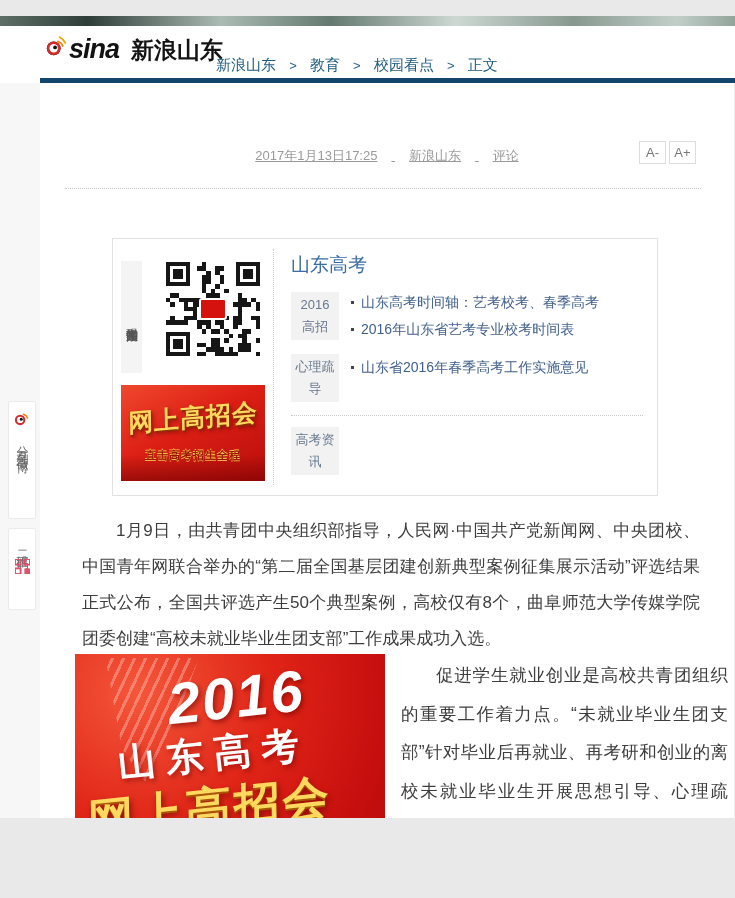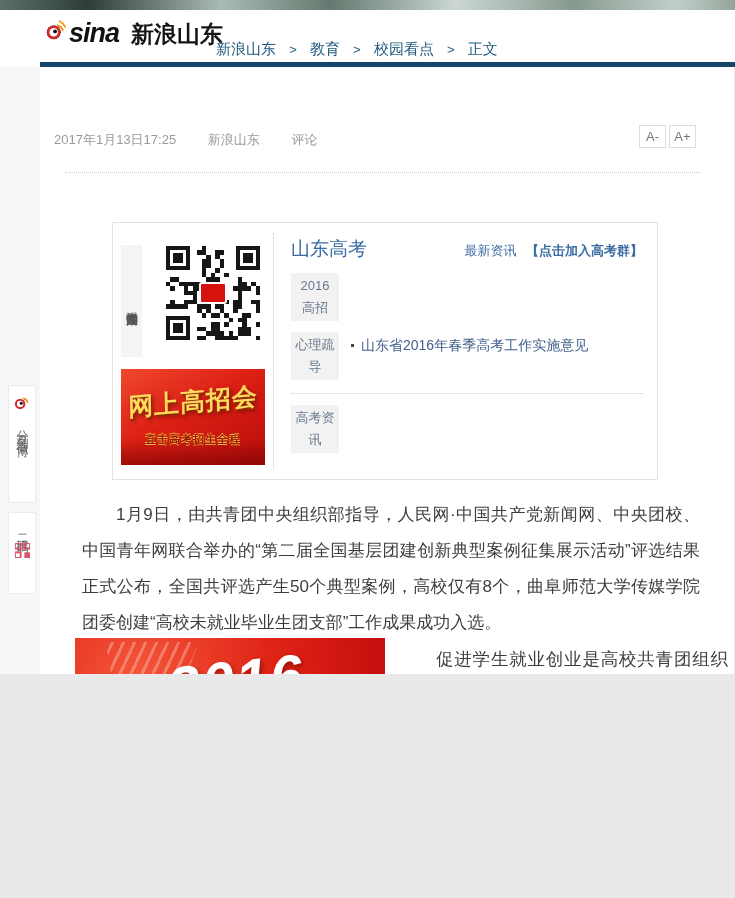--- a/index.html
+++ b/index.html
@@ -1,17 +1,17 @@
 <!DOCTYPE html>
 <html><head>
 <meta charset="utf-8">
 <style>
   * { margin:0; padding:0; box-sizing:border-box; }
   body { background:#e9e9e9; font-family:"Liberation Sans","DejaVu Sans",sans-serif; }
-  .page { position:relative; width:735px; height:674px; background:#fff; overflow:hidden; margin:0 auto; }
+  .page { position:relative; width:735px; height:802px; background:#fff; overflow:hidden; margin:16px auto; }
 
   
   .top-strip { position:absolute; left:0; top:0; width:735px; height:10px;
     background:linear-gradient(90deg,#5d6f67 0%,#2e3d38 12%,#aabbb3 30%,#64796f 45%,#cdd8d3 62%,#87998f 78%,#c2cfc9 92%,#93a59b 100%); }
 
   
   .header { position:absolute; left:0; top:10px; width:735px; height:52px; background:#fff; }
   .logo { position:absolute; left:45px; top:9px; display:flex; align-items:flex-end; cursor:pointer; }
   .logo .eye { margin-right:2px; margin-bottom:2px; }
   .logo .brand { font-style:italic; font-weight:800; font-size:27px; line-height:27px; color:#121212; letter-spacing:-1px; }
@@ -30,21 +30,21 @@
   .share-box.weibo { top:318px; min-height:118px; }
   .share-box.qrcode { top:445px; min-height:82px; }
   .vlabel { writing-mode:vertical-rl; text-orientation:upright; font-size:12px; color:#666; letter-spacing:4px; margin-top:5px; }
   .mini-qr { margin-top:6px; }
 
   
   .content { position:absolute; left:40px; top:67px; width:695px; height:831px; background:#fff; border-right:1px solid #ececec; }
 
   .article-title { position:absolute; left:0; top:20px; width:100%; text-align:center;
     font-size:23px; font-weight:700; color:#1f1f1f; letter-spacing:1px; }
-  .meta-row { position:absolute; left:0; top:64px; width:100%; text-align:left; font-size:13px; color:#9a9a9a; }
+  .meta-row { position:absolute; left:0; top:64px; width:100%; text-align:center; font-size:13px; color:#9a9a9a;text-decoration:underline; }
   .meta-row .m { margin:0 14px; }
   .meta-comments { cursor:pointer; }
   .font-controls { position:absolute; right:38px; top:58px; display:flex; }
   .font-btn { width:27px; height:23px; border:1px solid #ddd; background:#fff; color:#777; font-size:13px;
     display:flex; align-items:center; justify-content:center; cursor:pointer; }
   .font-btn + .font-btn { margin-left:3px; }
   .dotted-sep { position:absolute; left:25px; right:33px; top:105px; border-top:1px dotted #c9c9c9; }
 
   
   .promo-box { position:absolute; left:72px; top:155px; width:546px; height:258px; border:1px solid #e2e2e2; }
@@ -333,28 +333,28 @@
         <div class="mini-banner">
           <div class="mb-title">网上高招会</div>
           <div class="mb-sub">直击高考招生全程</div>
         </div>
       </div>
       <div class="promo-vsep"></div>
       <div class="promo-right">
 
         <div class="sec-head">
           <span class="sec-title">山东高考</span>
-          <span class="sec-links">
-            <span class="lnk">最新资讯</span>
-            <span class="lnk strong">【点击加入高考群】</span>
-          </span>
         </div>
 
         <div class="group">
           <div class="group-label">2016高招</div>
+          <ul>
+            <li>山东高考时间轴：艺考校考、春季高考</li>
+            <li>2016年山东省艺考专业校考时间表</li>
+          </ul>
         </div>
 
         <div class="group">
           <div class="group-label">心理疏导</div>
           <ul>
             <li>山东省2016年春季高考工作实施意见</li>
           </ul>
         </div>
 
         <div class="sec-sep"></div>

